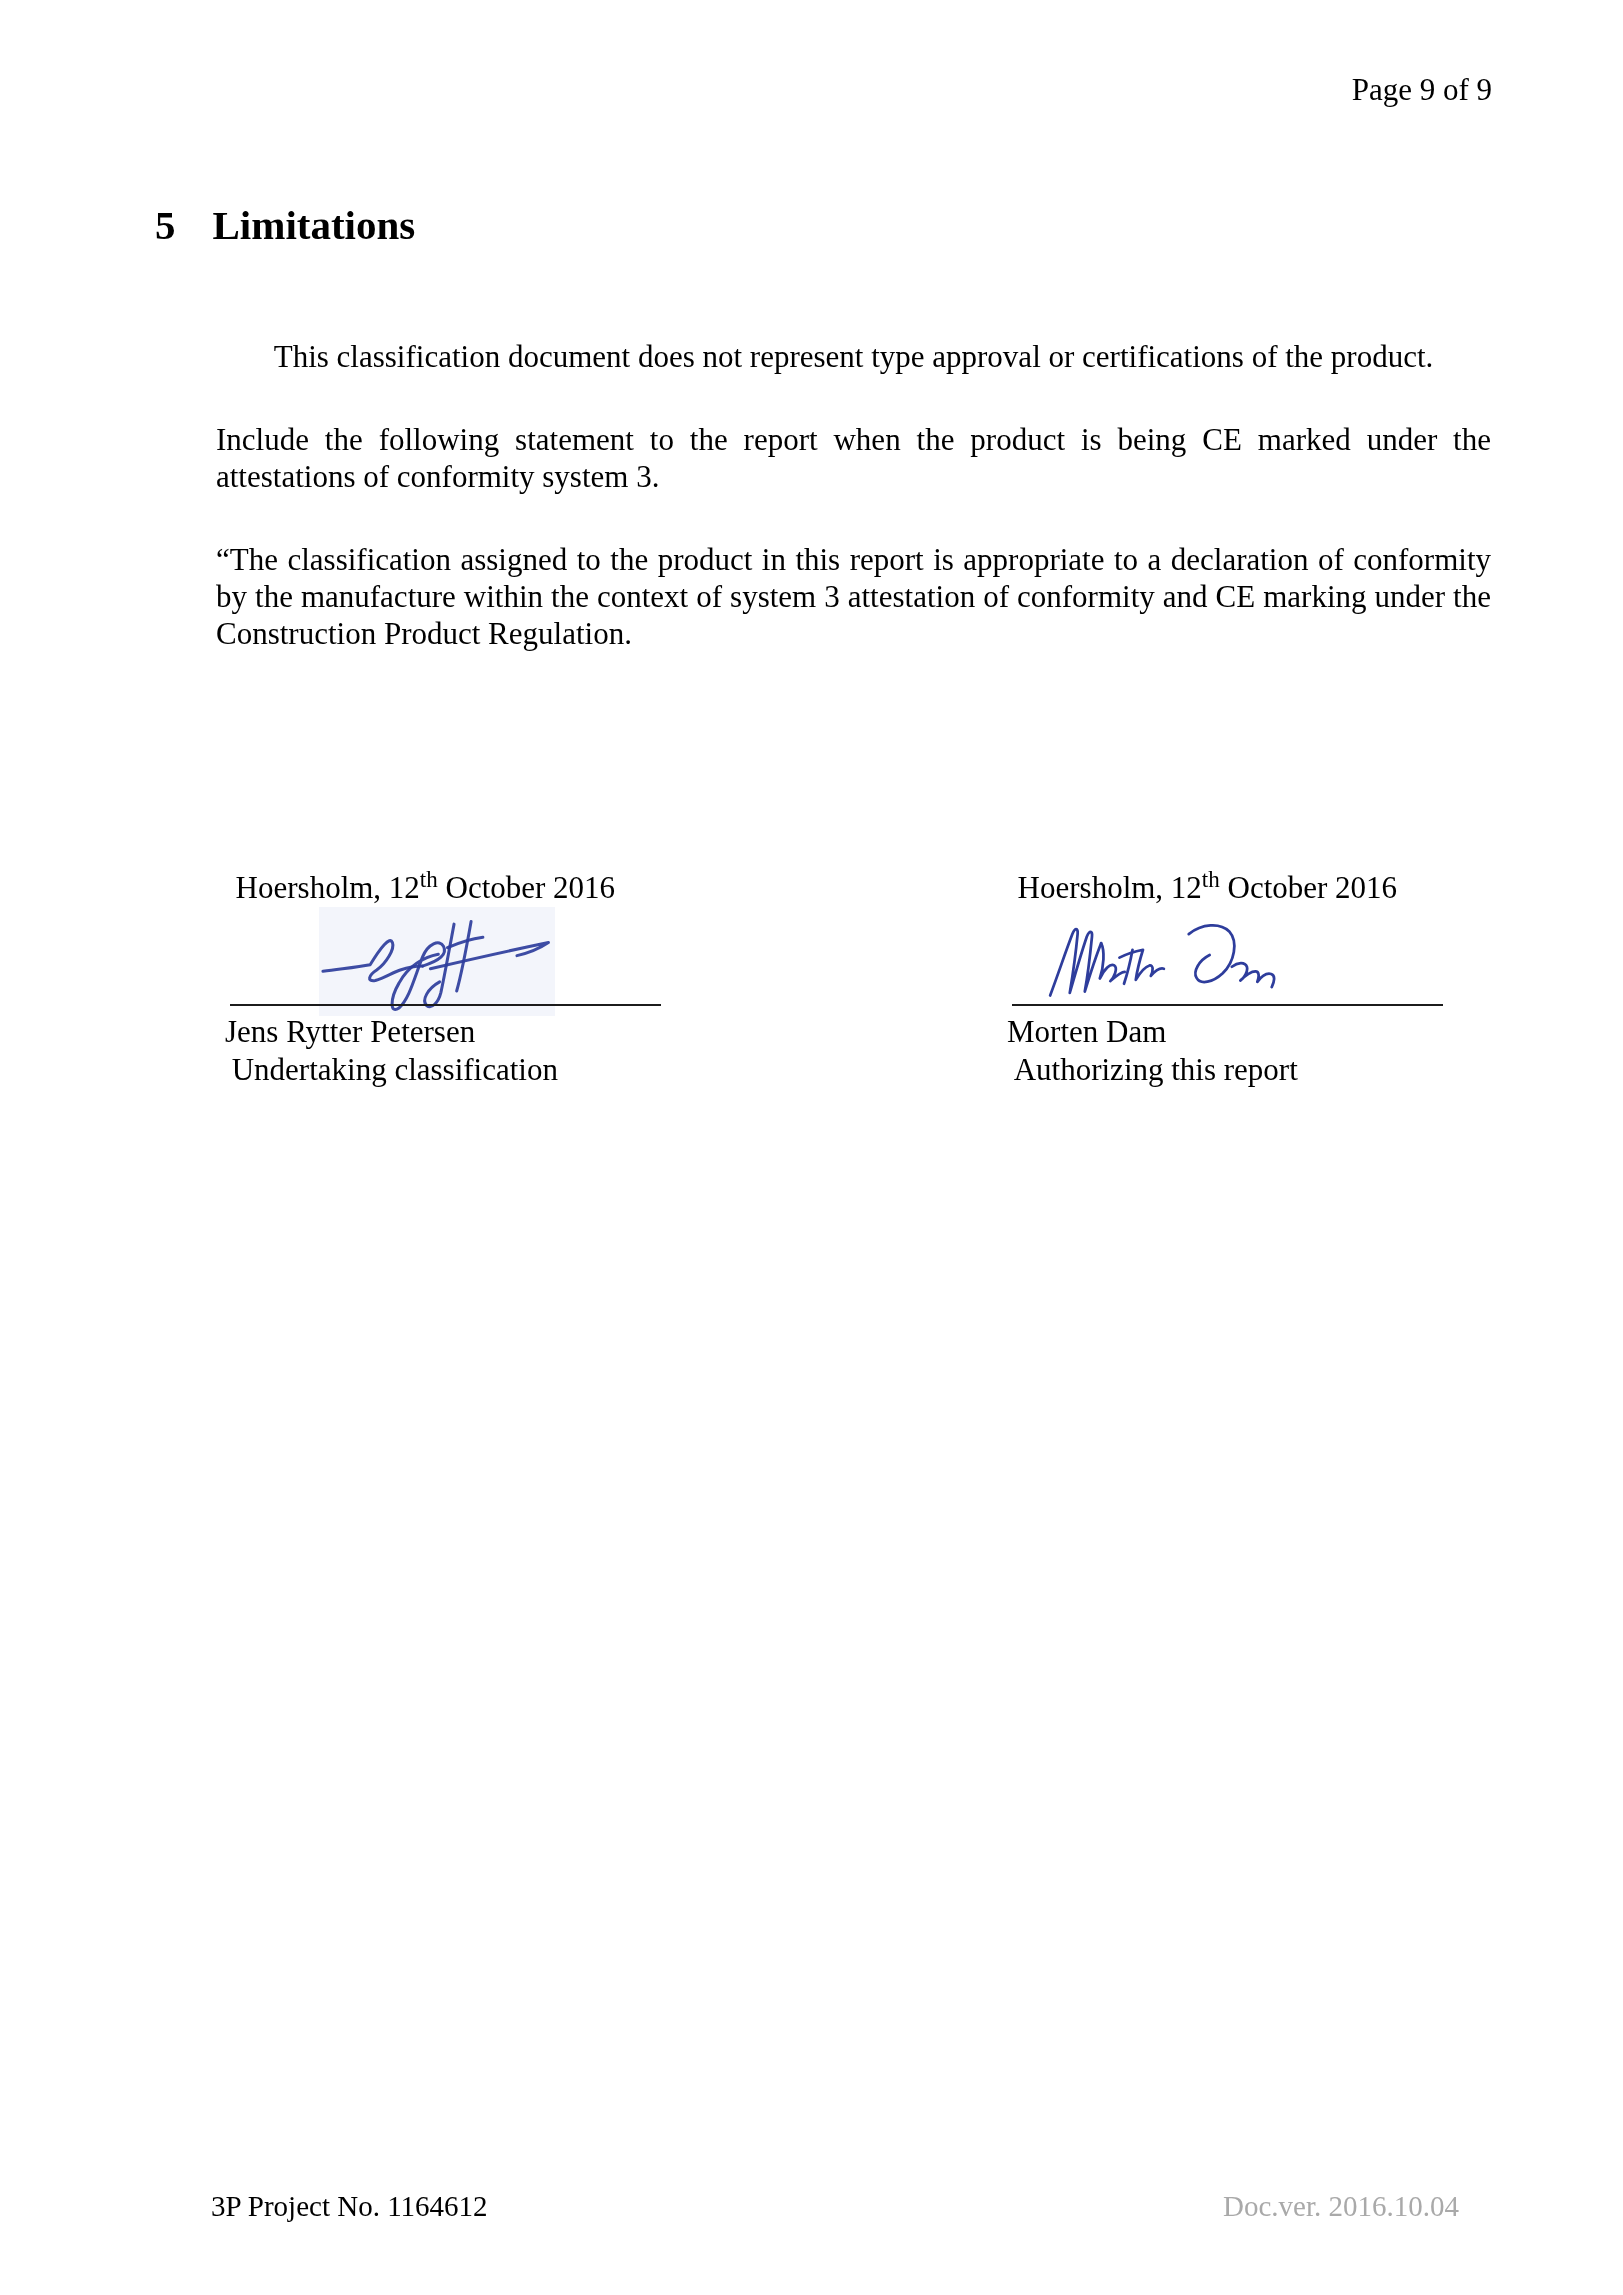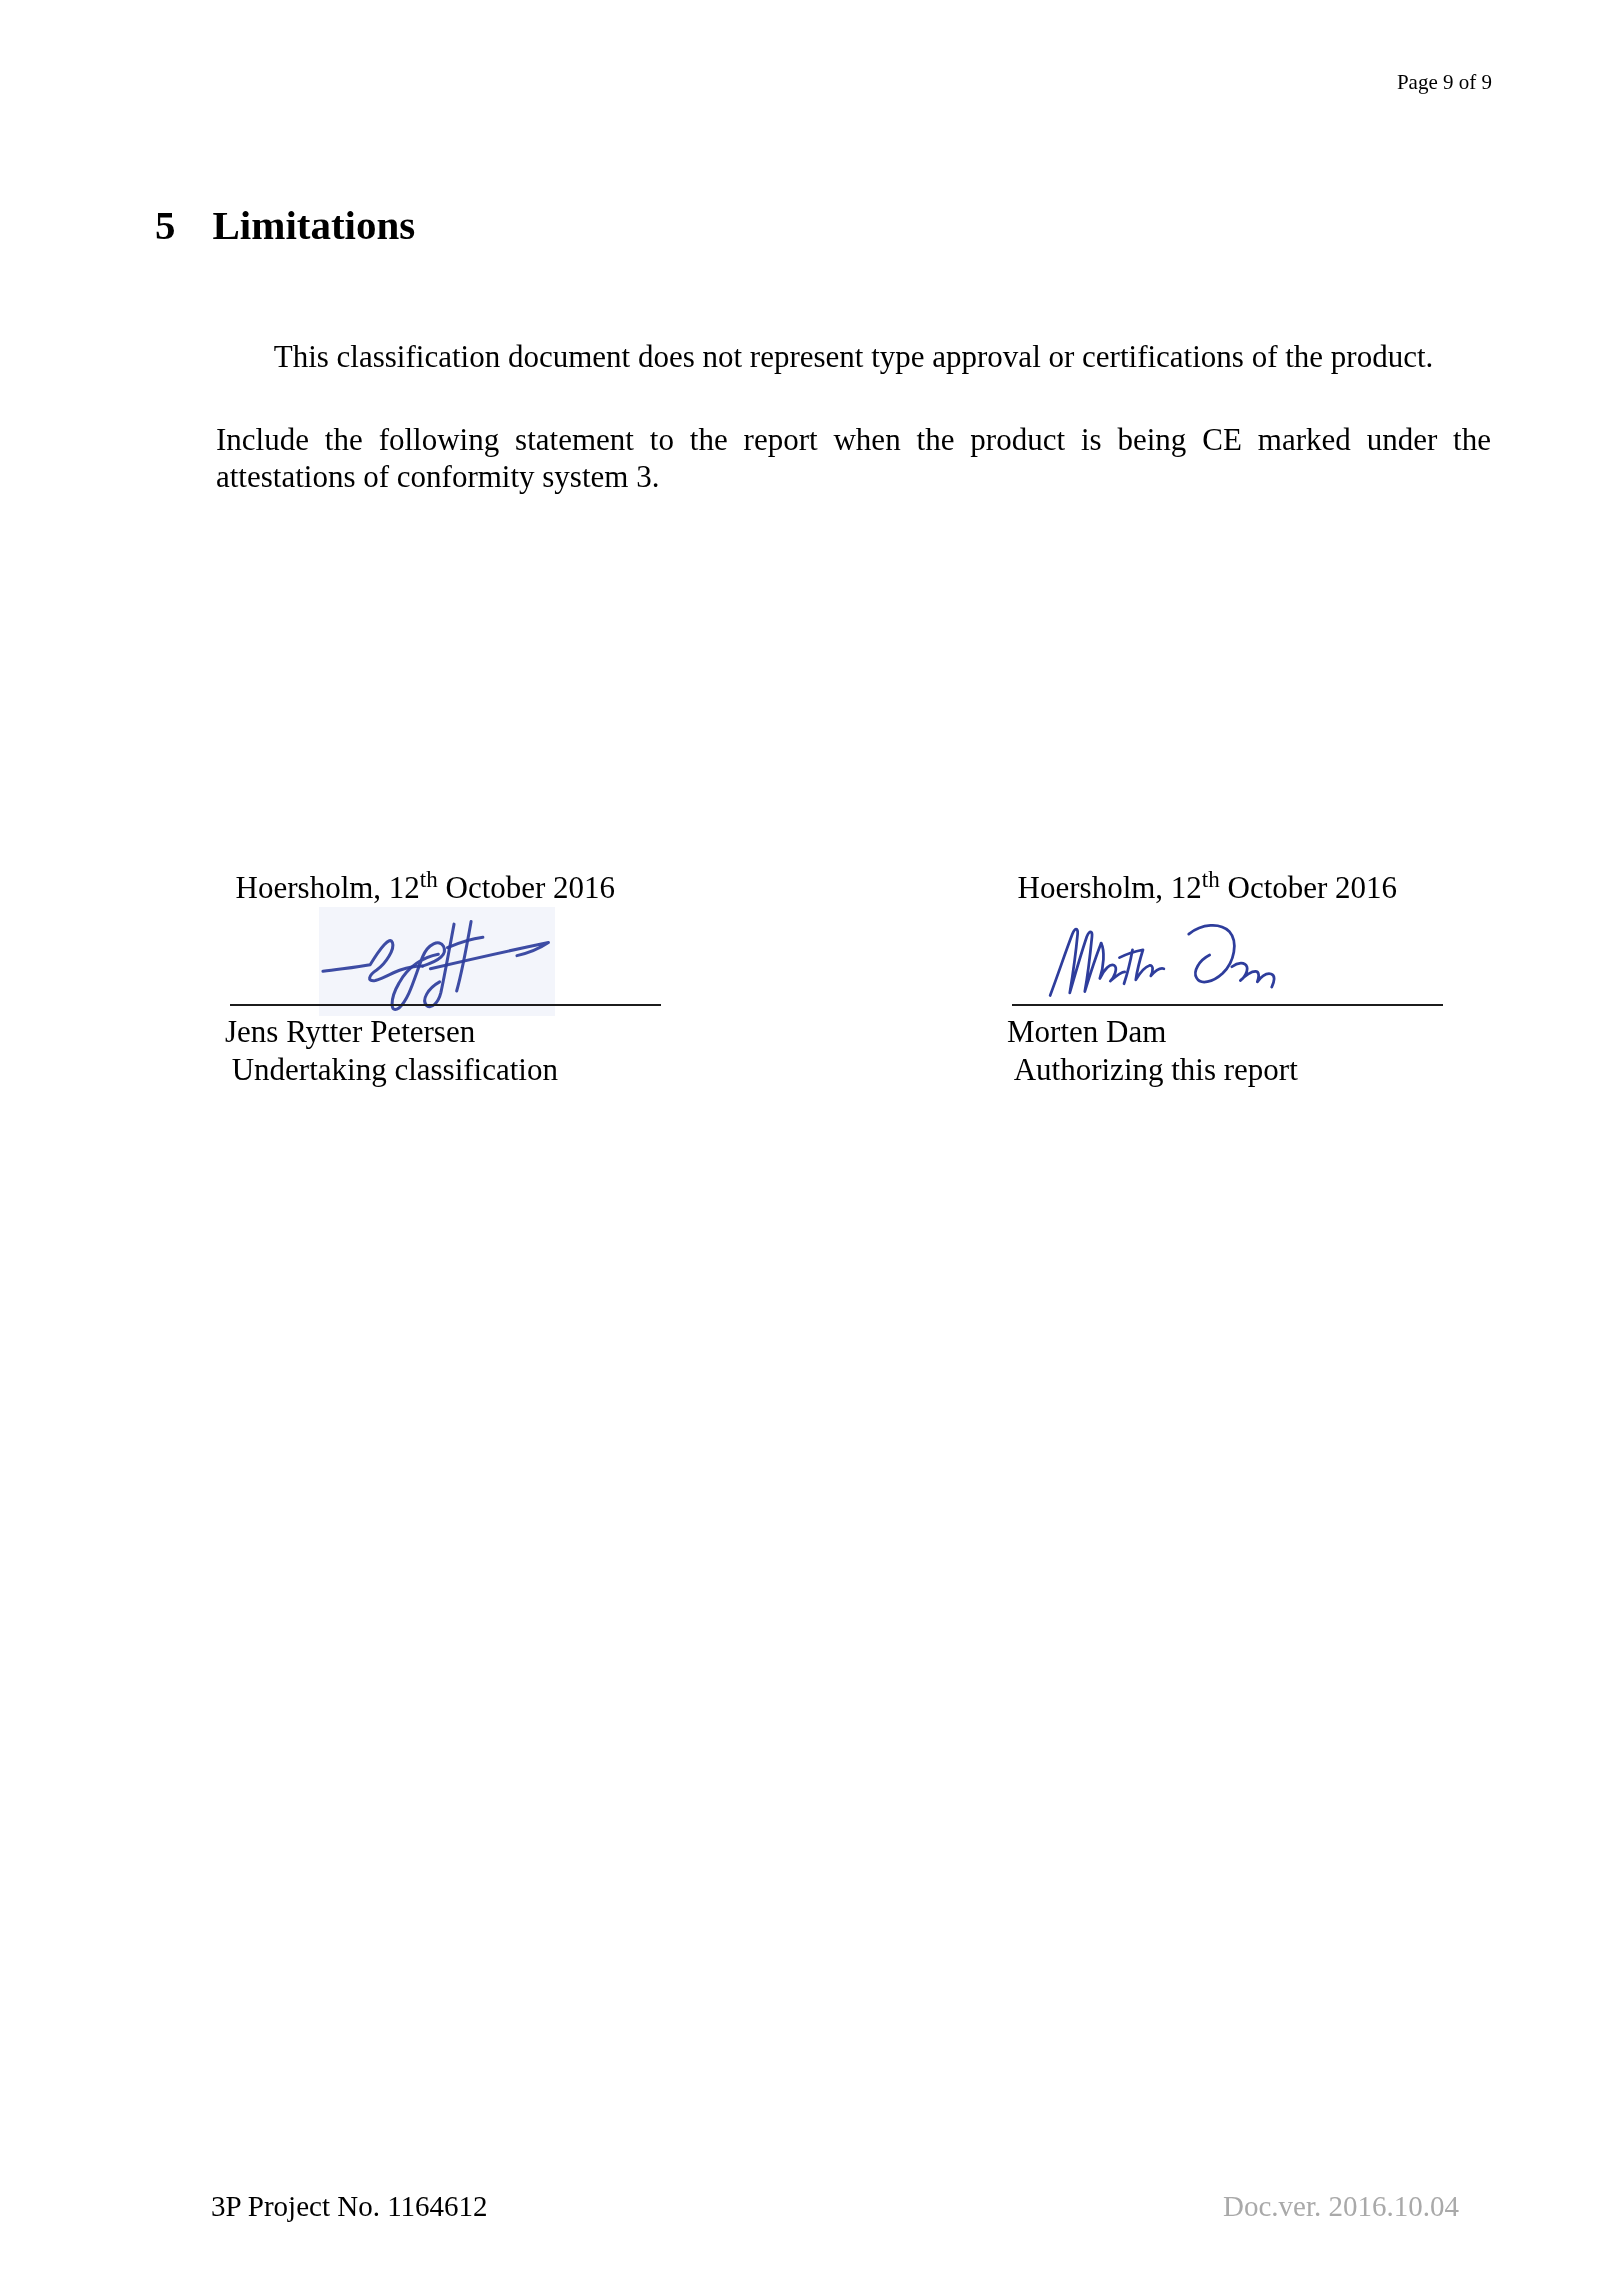--- a/index.html
+++ b/index.html
@@ -6,22 +6,22 @@
   .page {
     position:relative;
     width:1623px; height:2295px;
     background:#ffffff;
     color:#000000;
     font-family:"Liberation Serif","DejaVu Serif",serif;
     overflow:hidden;
   }
 
   .page-num {
-    position:absolute; top:64px; right:131px;
-    font-size:21px; line-height:37px;
+    position:absolute; top:71px; right:131px;
+    font-size:31px; line-height:37px;
   }
 
   .heading {
     position:absolute; top:202px; left:155px;
     font-size:41px; font-weight:bold; line-height:47px;
     white-space:nowrap;
   }
   .heading .h-title { margin-left:37px; }
 
   .body-text {
@@ -70,20 +70,21 @@
 
   <div class="page-num">Page 9 of 9</div>
 
   <div class="heading">
     <span class="h-num">5</span><span class="h-title">Limitations</span>
   </div>
 
   <div class="body-text">
     <p>This classification document does not represent type approval or certifications of the product.</p>
     <p class="justify">Include the following statement to the report when the product is being CE marked under the attestations of conformity system 3.</p>
+    <p class="justify">“The classification assigned to the product in this report is appropriate to a declaration of conformity by the manufacture within the context of system 3 attestation of conformity and CE marking under the Construction Product Regulation.</p>
   </div>
 
   <div class="sig-section">
 
     <div class="sig-col sig-left">
       <div class="sig-date"><span>Hoersholm, 12</span><sup>th</sup><span> October 2016</span></div>
       <div class="sig-img-wrap">
         <svg class="sig-svg" viewBox="0 0 360 166" xmlns="http://www.w3.org/2000/svg">
           <path d="M 6 98 C 34 94 58 92 78 88 C 94 62 108 44 112 54 C 116 64 102 86 88 96 C 76 104 72 114 86 112 C 100 108 112 100 124 96 C 136 92 148 90 158 90"></path>
           <path d="M 158 90 C 184 82 196 72 190 60 C 184 48 166 56 158 76 C 146 106 138 140 122 154 C 108 164 108 140 122 116 C 136 90 160 76 182 72"></path>

